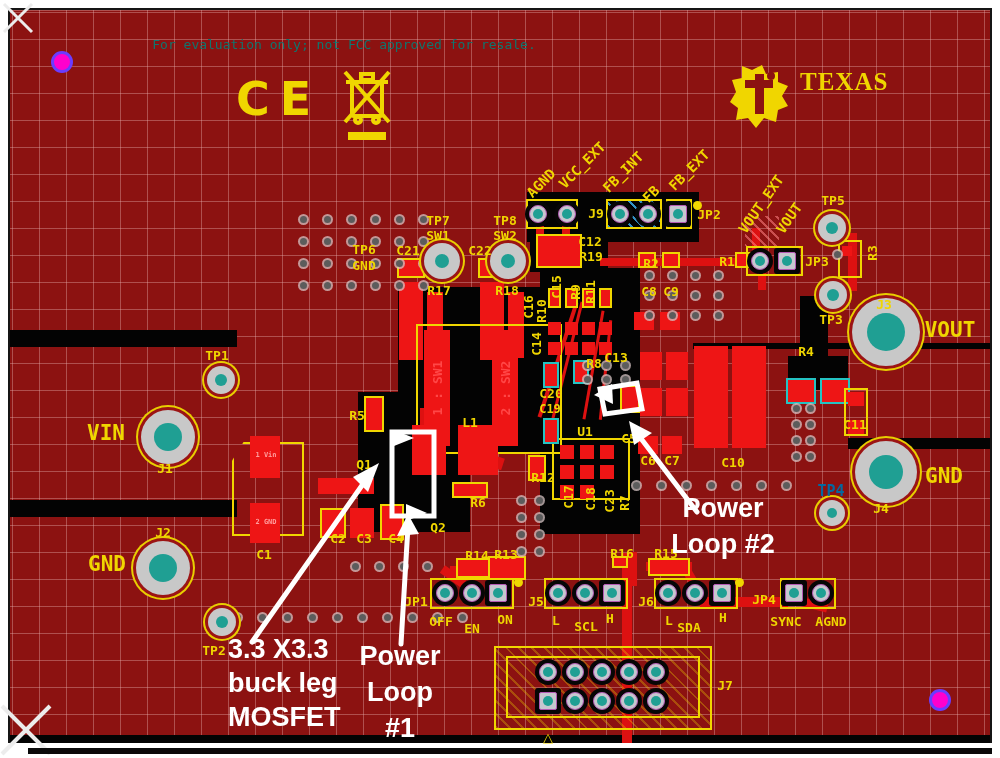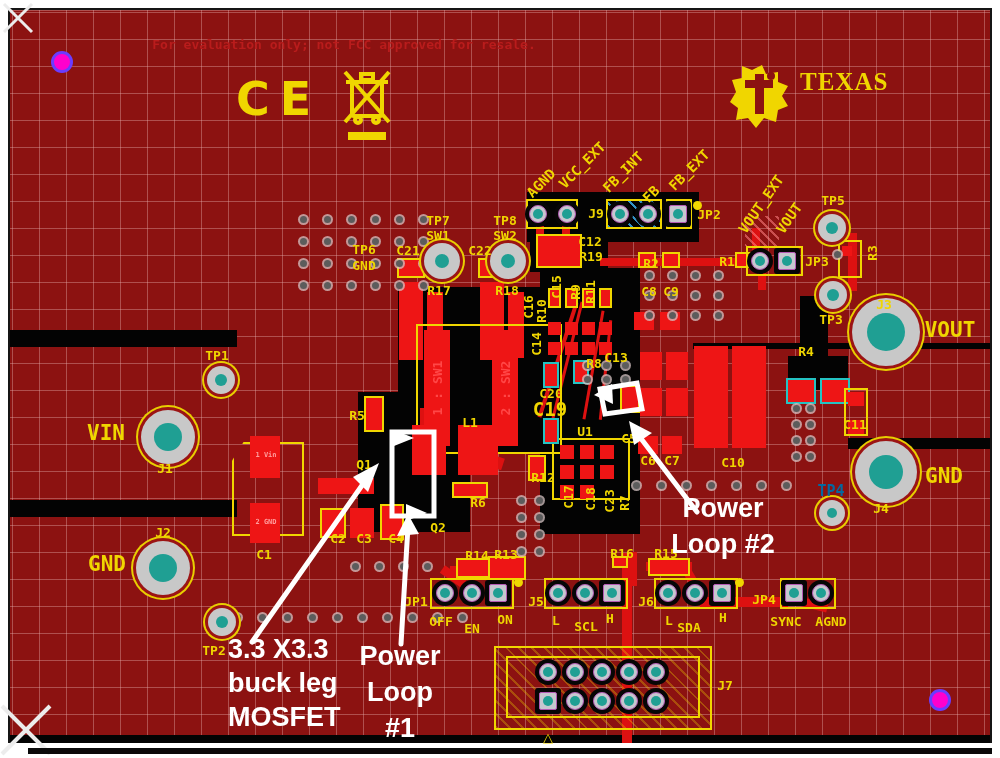--- a/index.html
+++ b/index.html
@@ -26,21 +26,21 @@
   .pin.square{border-radius:3px}
   .pin .ring{position:absolute;inset:4px;border-radius:50%;background:#c7c7cf;border:1px solid #b45ab4}
   .pin.square .ring{border-radius:2px}
   .pin .core{position:absolute;inset:8px;border-radius:50%;background:#1f9f93}
   .cbox{position:absolute;border:2px solid #f0d600;box-sizing:border-box}
   .hb{background:#000 repeating-linear-gradient(45deg,rgba(60,170,230,.85) 0 2px,transparent 2px 8px)}
   .hy{background:repeating-linear-gradient(45deg,rgba(240,214,0,.30) 0 2px,transparent 2px 9px)}
   .ydot{position:absolute;width:9px;height:9px;border-radius:50%;background:#f0d600}
   .hole{position:absolute;width:22px;height:22px;border-radius:50%;background:#ff00cd;border:3px solid #6a3cff;box-sizing:border-box}
   #eval-notice{position:absolute;left:344px;top:44px;transform:translate(-50%,-50%);
-    font-family:"DejaVu Sans Mono",monospace;font-weight:bold;font-size:13px;color:#b91c1c;white-space:nowrap}
+    font-family:"DejaVu Sans Mono",monospace;font-weight:normal;font-size:13px;color:#0f766e;white-space:nowrap}
   #ce-mark{position:absolute;left:236px;top:72px;font-family:"DejaVu Sans",sans-serif;
     font-weight:bold;font-size:46px;letter-spacing:10px;color:#f0d600}
   #ti-logo{position:absolute;left:728px;top:62px;width:252px;height:70px}
   #ti-text{position:absolute;left:72px;top:6px;color:#f0d600;font-weight:bold;
     font-family:"Liberation Serif",serif;line-height:27px;font-size:25px;letter-spacing:1px}
   .ann{position:absolute;color:#fff;font-weight:bold;font-size:27px;line-height:34px;
     font-family:"Liberation Sans",sans-serif}
   #ann-loop1,#ann-loop2{text-align:center}
   #ann-loop1{left:350px;top:638px;width:100px;line-height:36px}
   #ann-loop2{left:658px;top:490px;width:130px;line-height:36px}
@@ -446,21 +446,21 @@
       <div class="silk" style="left: 671px; top: 291px; font-size: 13px; color: rgb(240, 214, 0); transform: translate(-50%, -50%) rotate(0deg);">C9</div>
       <div class="silk" style="left: 528px; top: 307px; font-size: 13px; color: rgb(240, 214, 0); transform: translate(-50%, -50%) rotate(-90deg);">C16</div>
       <div class="silk" style="left: 541px; top: 311px; font-size: 13px; color: rgb(240, 214, 0); transform: translate(-50%, -50%) rotate(-90deg);">R10</div>
       <div class="silk" style="left: 556px; top: 287px; font-size: 13px; color: rgb(240, 214, 0); transform: translate(-50%, -50%) rotate(-90deg);">C15</div>
       <div class="silk" style="left: 575px; top: 292px; font-size: 13px; color: rgb(240, 214, 0); transform: translate(-50%, -50%) rotate(-90deg);">R9</div>
       <div class="silk" style="left: 590px; top: 292px; font-size: 13px; color: rgb(240, 214, 0); transform: translate(-50%, -50%) rotate(-90deg);">R11</div>
       <div class="silk" style="left: 536px; top: 344px; font-size: 13px; color: rgb(240, 214, 0); transform: translate(-50%, -50%) rotate(-90deg);">C14</div>
       <div class="silk" style="left: 594px; top: 363px; font-size: 13px; color: rgb(240, 214, 0); transform: translate(-50%, -50%) rotate(0deg);">R8</div>
       <div class="silk" style="left: 616px; top: 357px; font-size: 13px; color: rgb(240, 214, 0); transform: translate(-50%, -50%) rotate(0deg);">C13</div>
       <div class="silk" style="left: 551px; top: 393px; font-size: 13px; color: rgb(240, 214, 0); transform: translate(-50%, -50%) rotate(0deg);">C20</div>
-      <div class="silk" style="left: 550px; top: 409px; font-size: 19px; color: rgb(240, 214, 0); transform: translate(-50%, -50%) rotate(0deg);">C19</div>
+      <div class="silk" style="left: 550px; top: 409px; font-size: 12px; color: rgb(240, 214, 0); transform: translate(-50%, -50%) rotate(0deg);">C19</div>
       <div class="silk" style="left: 585px; top: 431px; font-size: 13px; color: rgb(240, 214, 0); transform: translate(-50%, -50%) rotate(0deg);">U1</div>
       <div class="silk" style="left: 629px; top: 438px; font-size: 13px; color: rgb(240, 214, 0); transform: translate(-50%, -50%) rotate(0deg);">C5</div>
       <div class="silk" style="left: 648px; top: 460px; font-size: 13px; color: rgb(240, 214, 0); transform: translate(-50%, -50%) rotate(0deg);">C6</div>
       <div class="silk" style="left: 672px; top: 460px; font-size: 13px; color: rgb(240, 214, 0); transform: translate(-50%, -50%) rotate(0deg);">C7</div>
       <div class="silk" style="left: 543px; top: 477px; font-size: 13px; color: rgb(240, 214, 0); transform: translate(-50%, -50%) rotate(0deg);">R12</div>
       <div class="silk" style="left: 568px; top: 497px; font-size: 13px; color: rgb(240, 214, 0); transform: translate(-50%, -50%) rotate(-90deg);">C17</div>
       <div class="silk" style="left: 590px; top: 499px; font-size: 13px; color: rgb(240, 214, 0); transform: translate(-50%, -50%) rotate(-90deg);">C18</div>
       <div class="silk" style="left: 609px; top: 501px; font-size: 13px; color: rgb(240, 214, 0); transform: translate(-50%, -50%) rotate(-90deg);">C23</div>
       <div class="silk" style="left: 624px; top: 503px; font-size: 13px; color: rgb(240, 214, 0); transform: translate(-50%, -50%) rotate(-90deg);">R7</div>
       <div class="silk" style="left: 733px; top: 462px; font-size: 13px; color: rgb(240, 214, 0); transform: translate(-50%, -50%) rotate(0deg);">C10</div>

